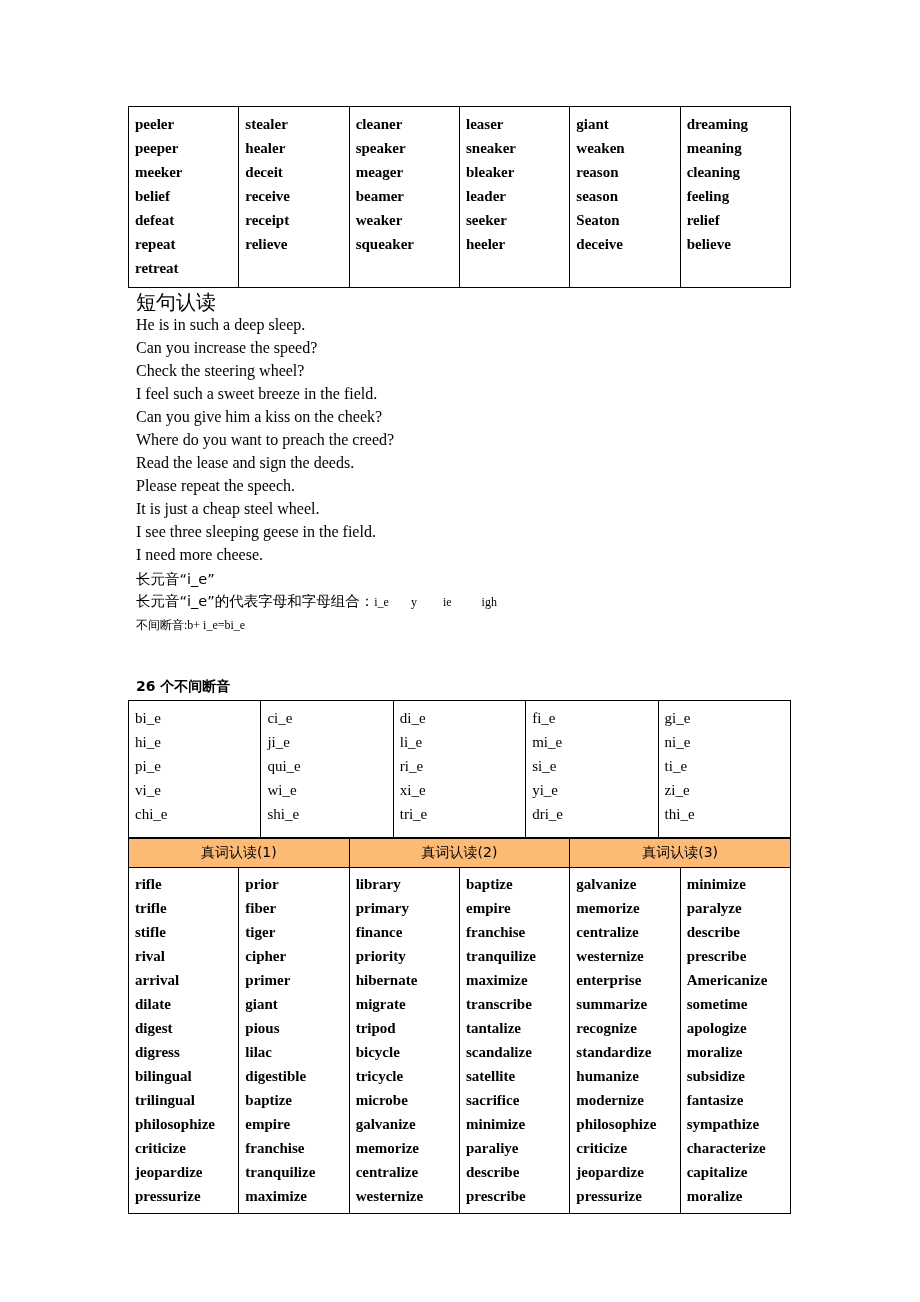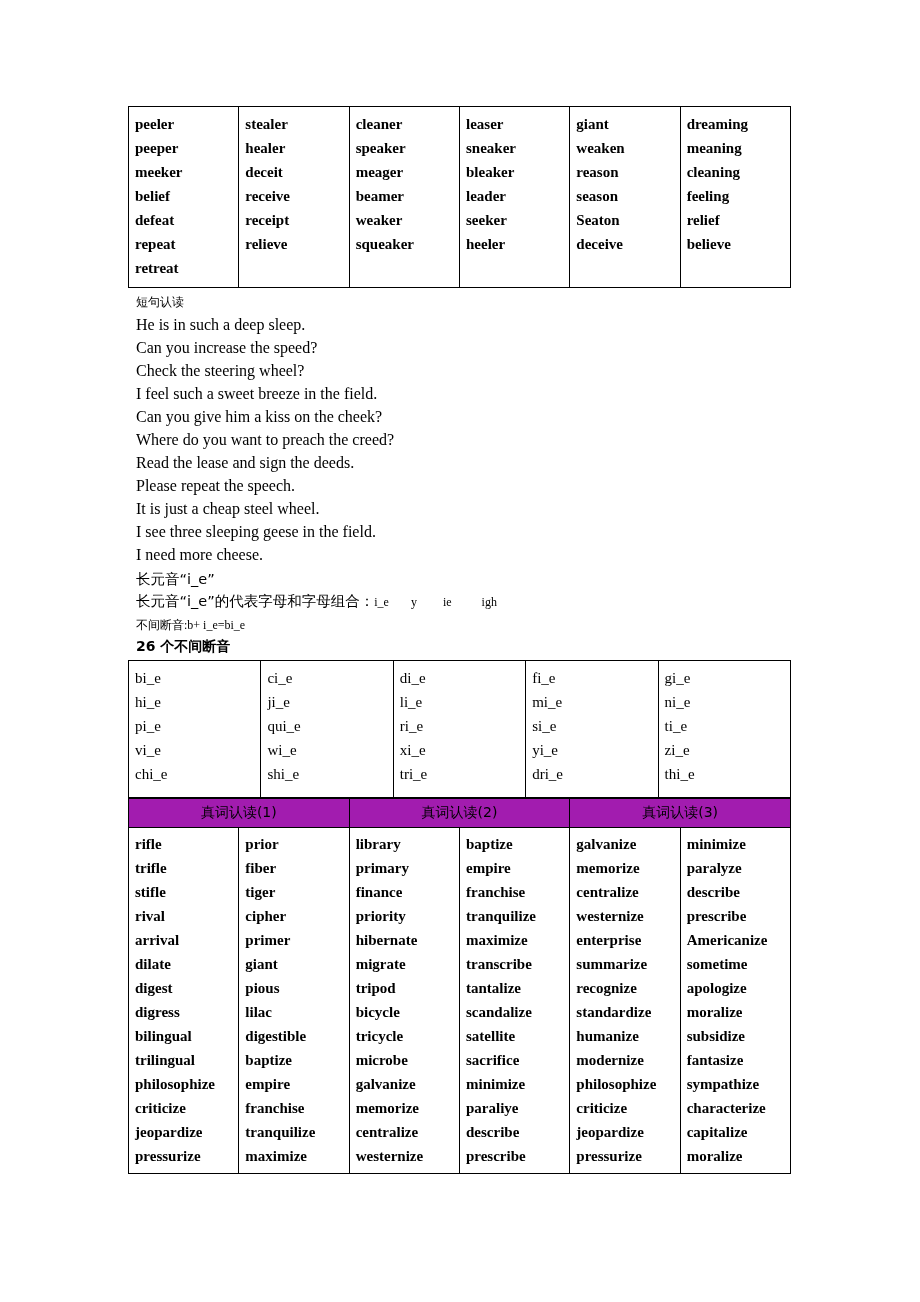--- a/index.html
+++ b/index.html
@@ -35,21 +35,21 @@
     width: 663px;
     table-layout: fixed;
     border: 1px solid #000;
   }
   table.wtable td {
     border: 1px solid #000;
     vertical-align: top;
     padding: 4px 0 6px 6px;
   }
   table.wtable td.hdr {
-    background: #a21caf;
+    background: #fdba74;
     text-align: center;
     padding: 3px 0 4px 0;
     vertical-align: middle;
   }
   .cellword {
     display: block;
     line-height: 24px;
     font-size: 15px;
     white-space: nowrap;
   }
@@ -68,21 +68,21 @@
   .hdr-label {
     font-family: "DejaVu Sans", "Liberation Sans", sans-serif;
     font-size: 14px;
     font-weight: normal;
     letter-spacing: 0px;
   }
 
   
   .cn-head {
     font-family: "DejaVu Sans", "Liberation Sans", sans-serif;
-    font-size: 12px;
+    font-size: 20px;
     line-height: 22px;
     margin: 3px 0 0 8px;
   }
   .sentences {
     margin: 0 0 0 8px;
     padding: 0;
     list-style: none;
   }
   .sentences li {
     font-family: "Liberation Serif", "DejaVu Serif", serif;
@@ -107,20 +107,21 @@
   .sec-line .combo span { display: inline-block; }
   .sp1 { width: 22px; }
   .sp2 { width: 26px; }
   .sp3 { width: 30px; }
   .count-line {
     font-family: "DejaVu Sans", "Liberation Sans", sans-serif;
     font-size: 14px;
     line-height: 21px;
     margin-left: 8px;
     font-weight: bold;
+    margin-top: 40px;
   }
   .gap-s { height: 3px; }
 </style>
 </head>
 <body>
 
 <div class="page">
   <div class="content">
 
     <table class="wtable" id="table-ea">

